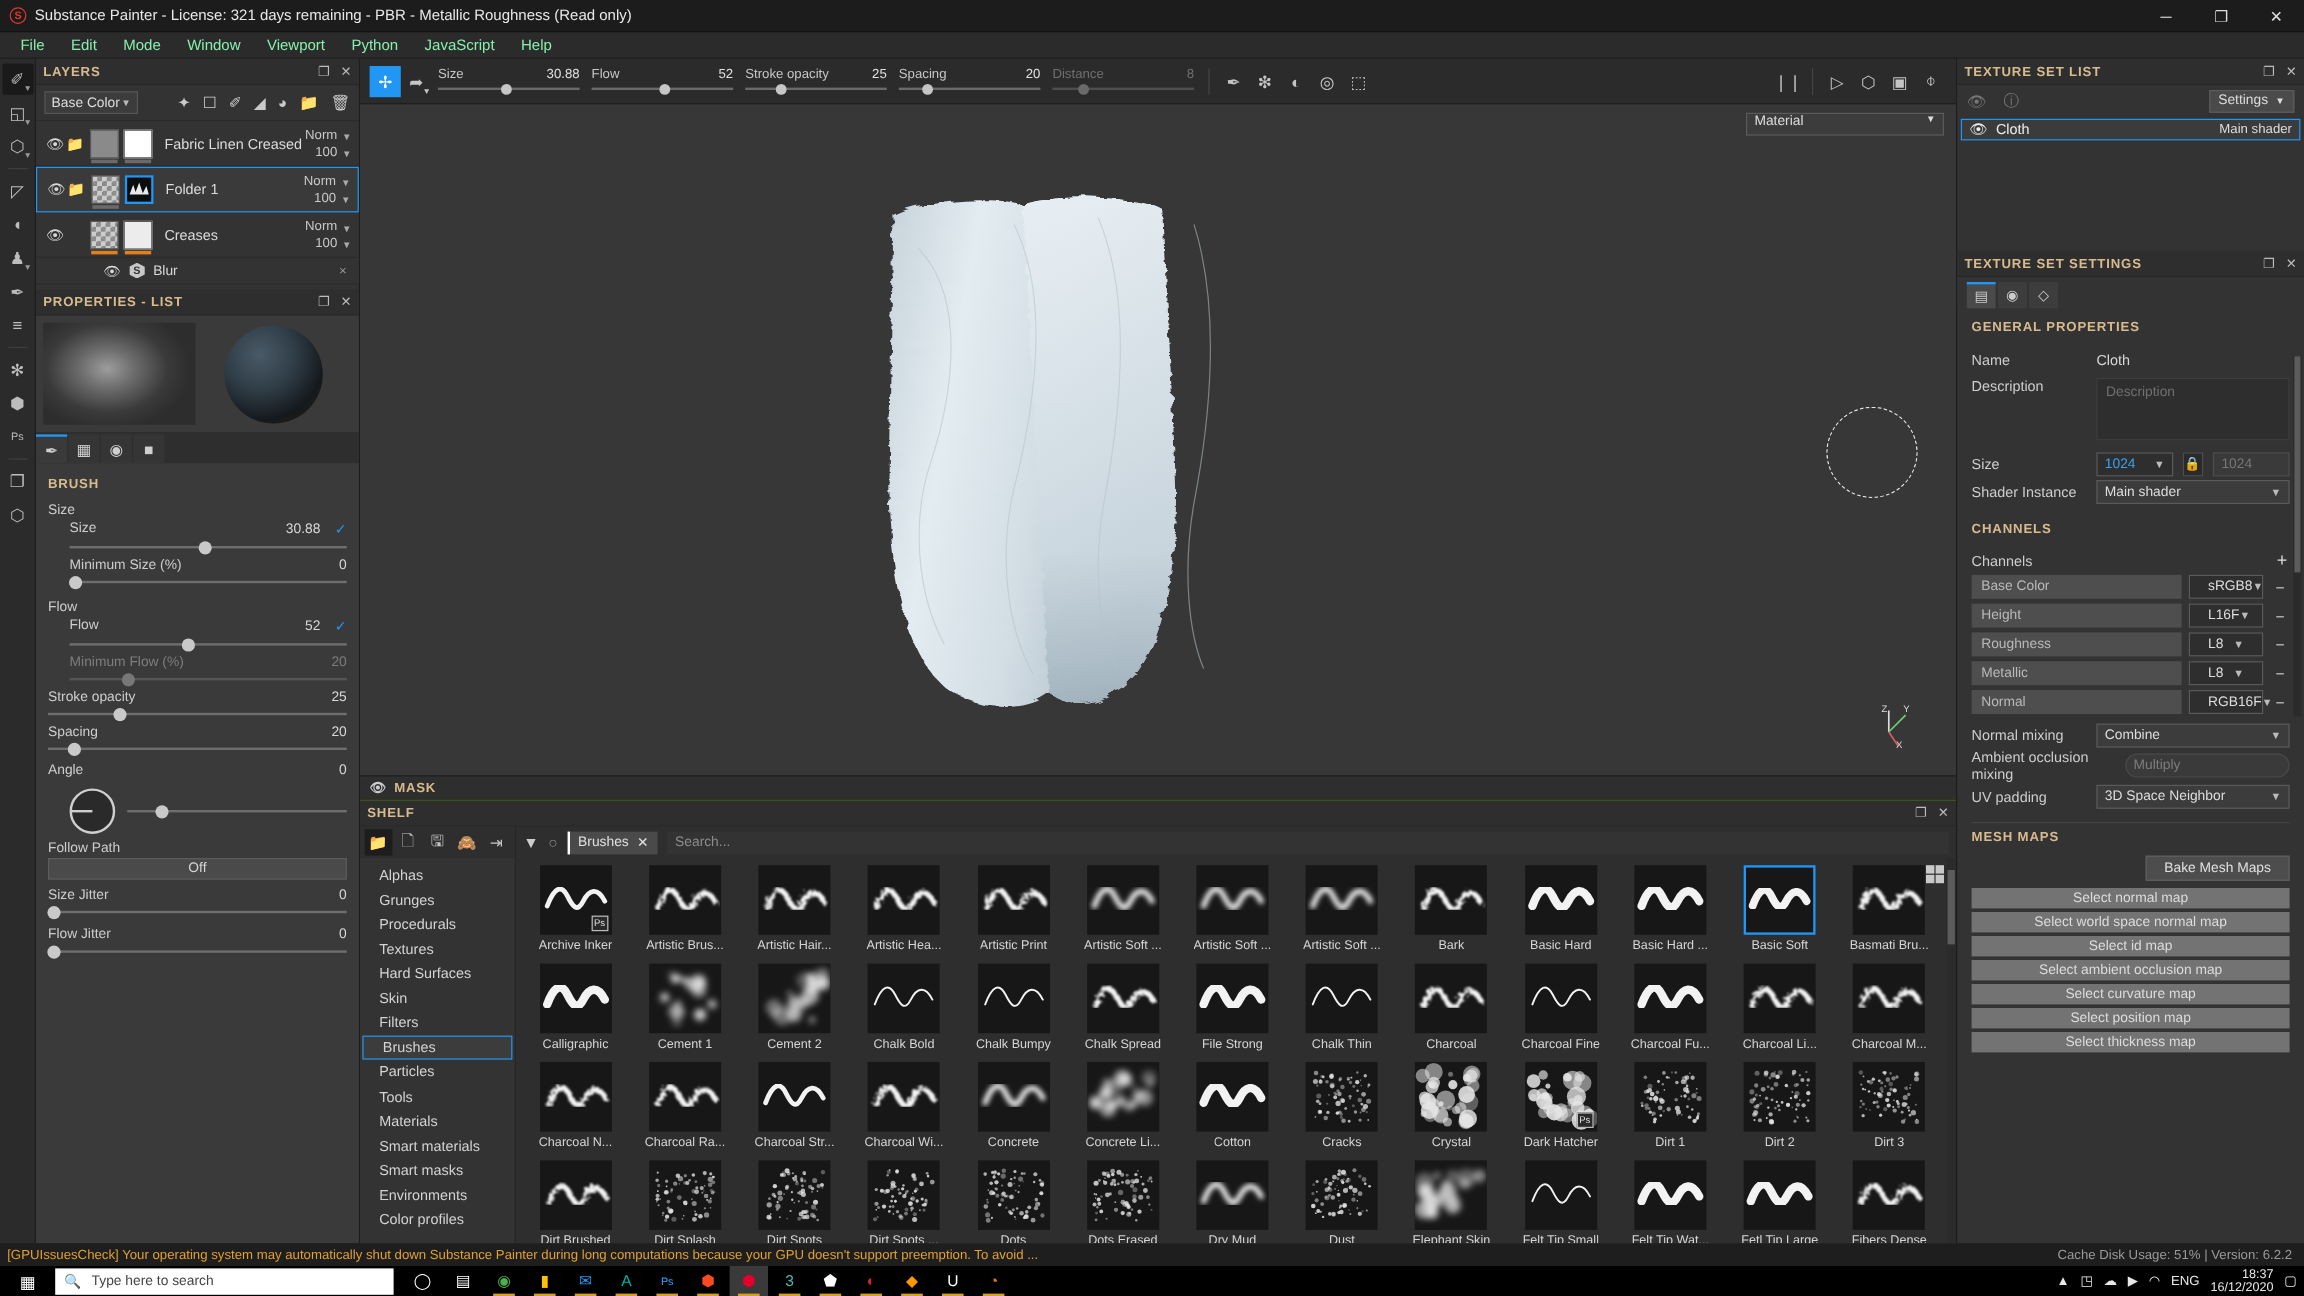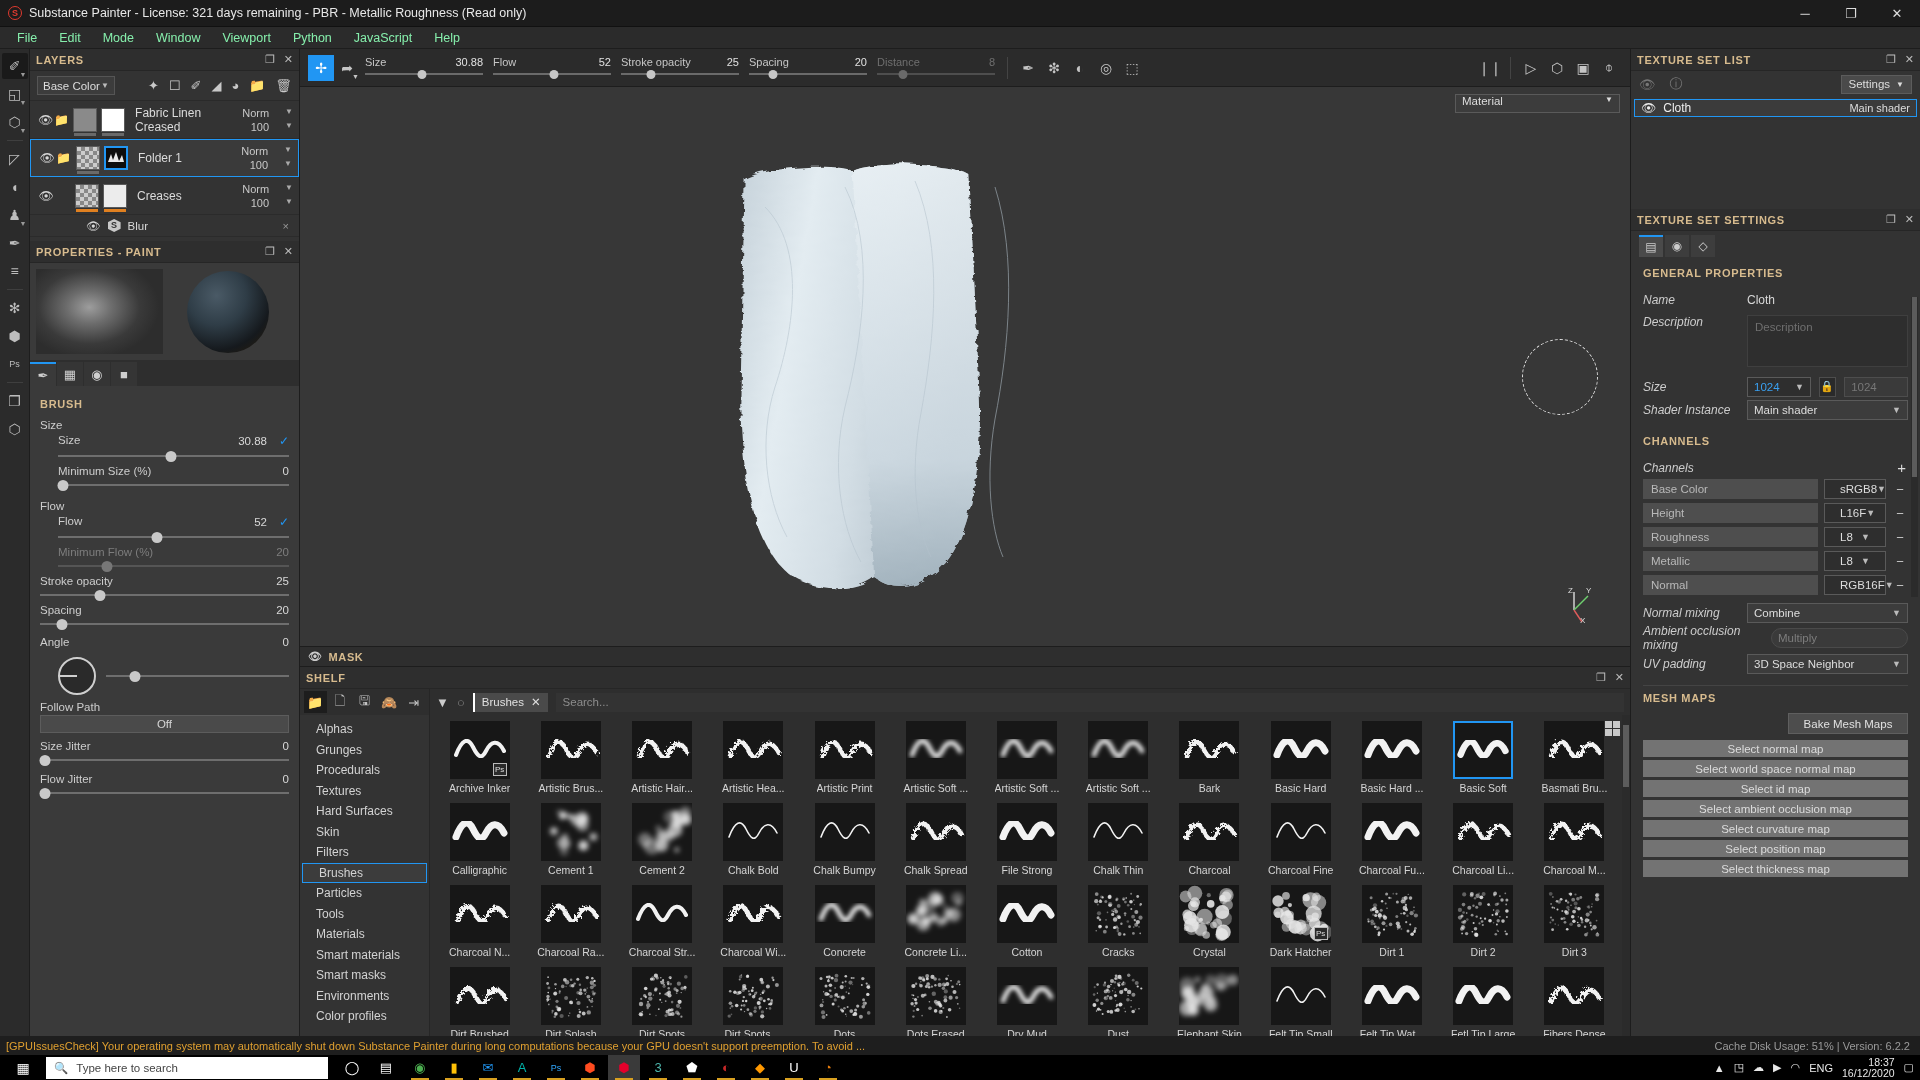--- a/index.html
+++ b/index.html
@@ -64,21 +64,21 @@
       linear-gradient(45deg,#888 25%,transparent 25%,transparent 75%,#888 75%),
       linear-gradient(45deg,#888 25%,#ccc 25%,#ccc 75%,#888 75%);
     background-size:8px 8px; background-position:0 0,4px 4px; }
   .th.grey { background:#8a8a8a; }
   .th.white { background:#fff; }
   .th.lgrey { background:#ececec; }
   .th.maskimg { background:#111;overflow:hidden;border-color:#2196f3;border-width:2px; }
   .lname { margin-left:10px;font-size:12px;color:#dcdcdc; }
   .lright { margin-left:auto;display:flex;flex-direction:column;align-items:flex-end;
     font-size:11px;color:#c8c8c8;gap:2px; }
-  .lright div { display:flex;align-items:flex-start;gap:16px; }
+  .lright div { display:flex;align-items:flex-end;gap:4px; }
   .lright .cv { font-size:8px;color:#aaa; }
   .effectrow { height:22px;display:flex;align-items:center;padding-left:56px;gap:7px;
     background:#333;border-bottom:1px solid #2b2b2b;font-size:11.5px;color:#d8d8d8;}
   .effectrow .x { margin-left:auto;margin-right:10px;color:#999;font-size:11px; }
   .sgl { display:inline-block;width:13px;height:13px;background:#c8c8c8;color:#333;
     font-size:9px;font-weight:bold;text-align:center;line-height:13px;
     clip-path:polygon(50% 0,100% 25%,100% 75%,50% 100%,0 75%,0 25%); }
 
   
   .preview { height:97px;background:#3a3a3a;display:flex;padding:6px; }
@@ -210,21 +210,21 @@
   .tsrow .ms { margin-left:auto;font-size:11px;color:#ddd; }
 
   .tss-body { flex:1;overflow:hidden;padding:0 0 0 0;position:relative; }
   .tss-tabs { height:26px;display:flex;align-items:flex-end;padding-left:8px;gap:2px;
     background:#333; }
   .tsstab { width:24px;height:22px;background:#3d3d3d;display:flex;align-items:center;
     justify-content:center;color:#ccc;font-size:12px; }
   .tsstab.act { background:#4a4a4a;border-top:2px solid #2196f3; }
   .tssinner { padding:6px 12px 0 12px; }
   .prow { display:flex;align-items:center;min-height:23px;gap:8px; }
-  .plabel { width:96px;font-size:12px;color:#cdcdcd;flex-shrink:0;font-style:italic; }
+  .plabel { width:96px;font-size:12px;color:#cdcdcd;flex-shrink:0; }
   .pval { font-size:12px;color:#d8d8d8; }
   .descbox { flex:1;height:52px;background:#2e2e2e;border:1px solid #3f3f3f;
     padding:5px 7px;font-size:11.5px;color:#6f6f6f; }
   .selbox { height:20px;background:#2e2e2e;border:1px solid #5a5a5a;display:flex;
     align-items:center;padding:0 6px;font-size:11.5px;color:#3aa0f0;width:92px; }
   .selbox .cv { margin-left:auto;font-size:9px;color:#bbb; }
   .lockbtn { width:26px;height:20px;background:#2a2a2a;border:1px solid #4d4d4d;
     display:flex;align-items:center;justify-content:center;color:#e6e6e6;font-size:11px; }
   .robox { width:92px;height:20px;background:#3a3a3a;border:1px solid #4d4d4d;
     display:flex;align-items:center;padding:0 6px;font-size:11.5px;color:#777; }
@@ -444,21 +444,21 @@
         </div>
         <div class="effectrow">
           <span>👁</span>
           <span class="sgl">S</span>
           <span>Blur</span>
           <span class="x">×</span>
         </div>
       </div>
 
     <div class="panelhdr" style="margin-top:4px">
-      <span class="ttl">PROPERTIES - PAINT</span>
+      <span class="ttl">PROPERTIES - LIST</span>
       <span class="acts">
         <span>❐</span>
         <span>✕</span>
       </span>
     </div>
 
     <div class="preview">
       <div class="prevA"></div>
       <div class="prevB">
           <div class="ball"></div>

